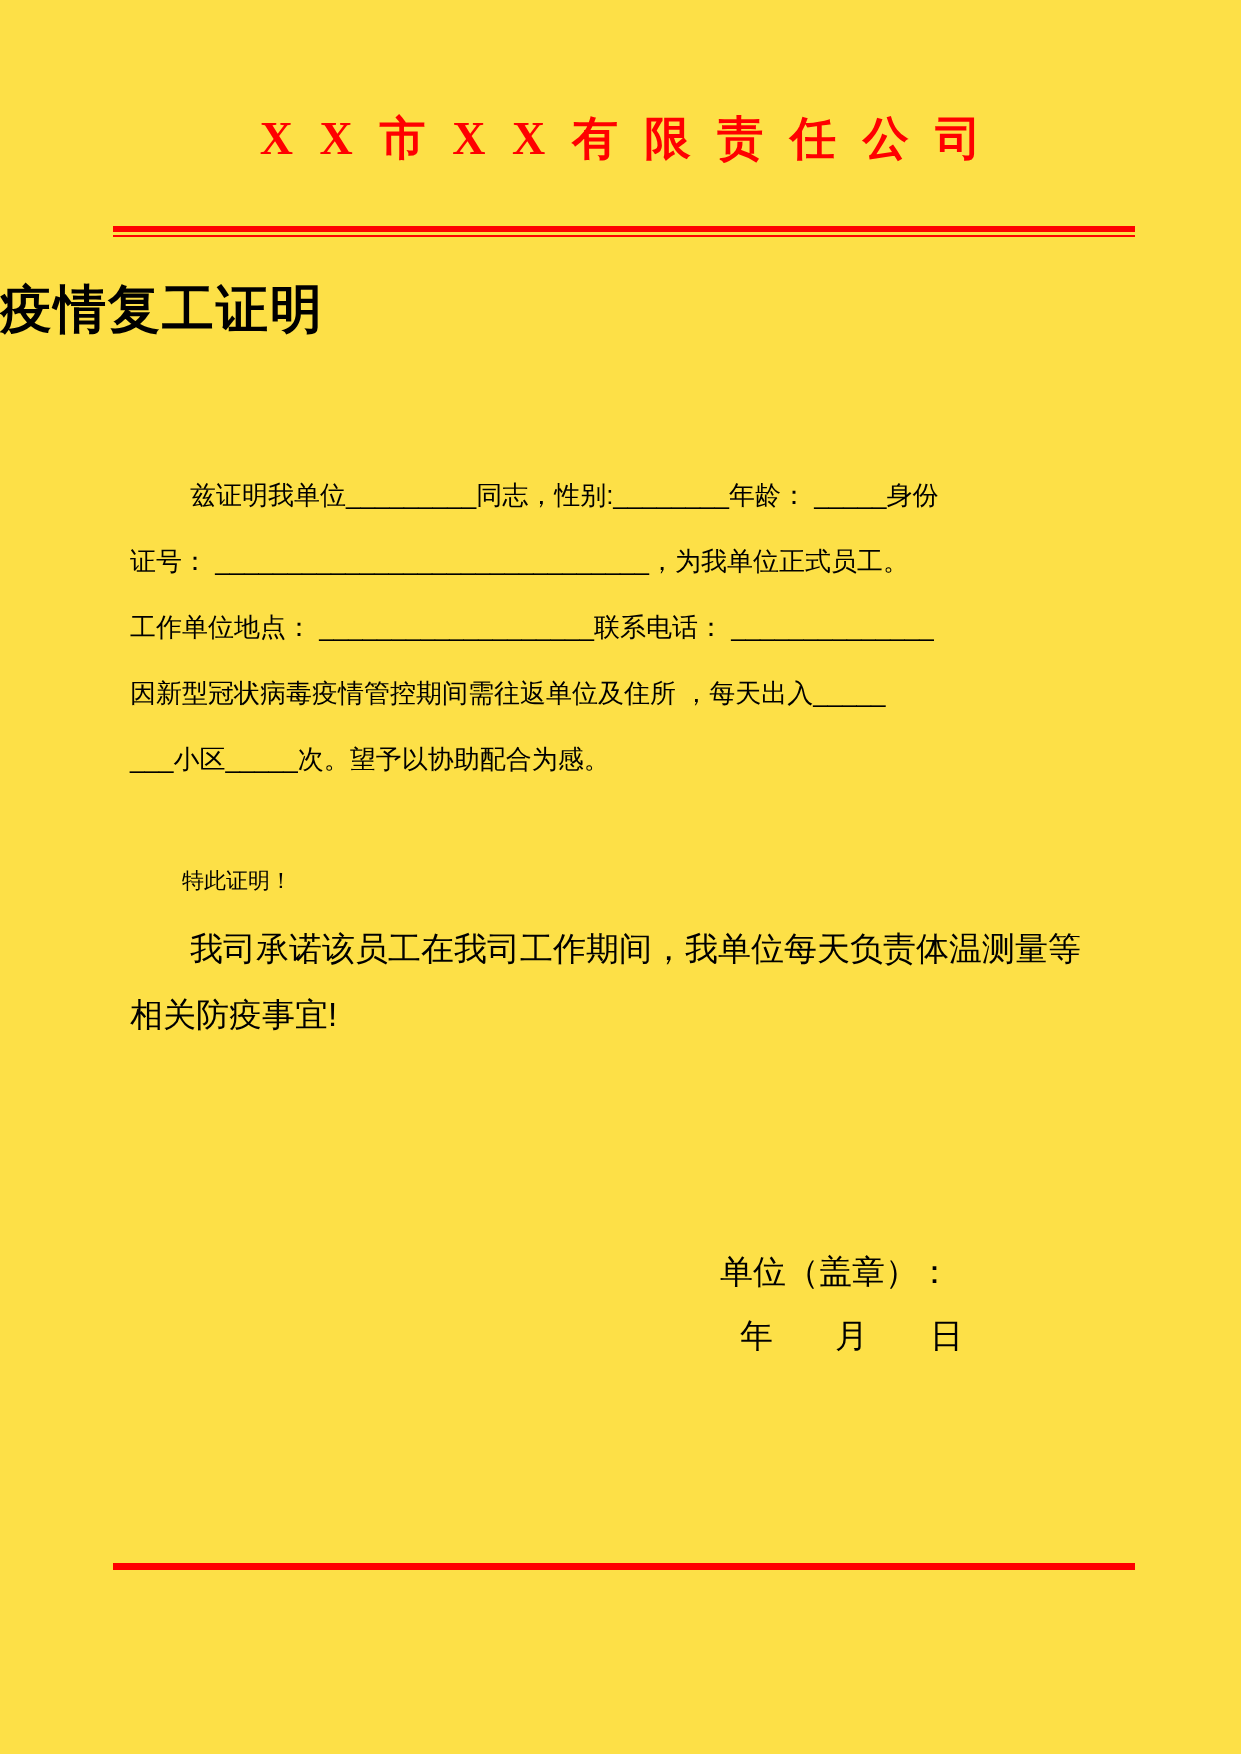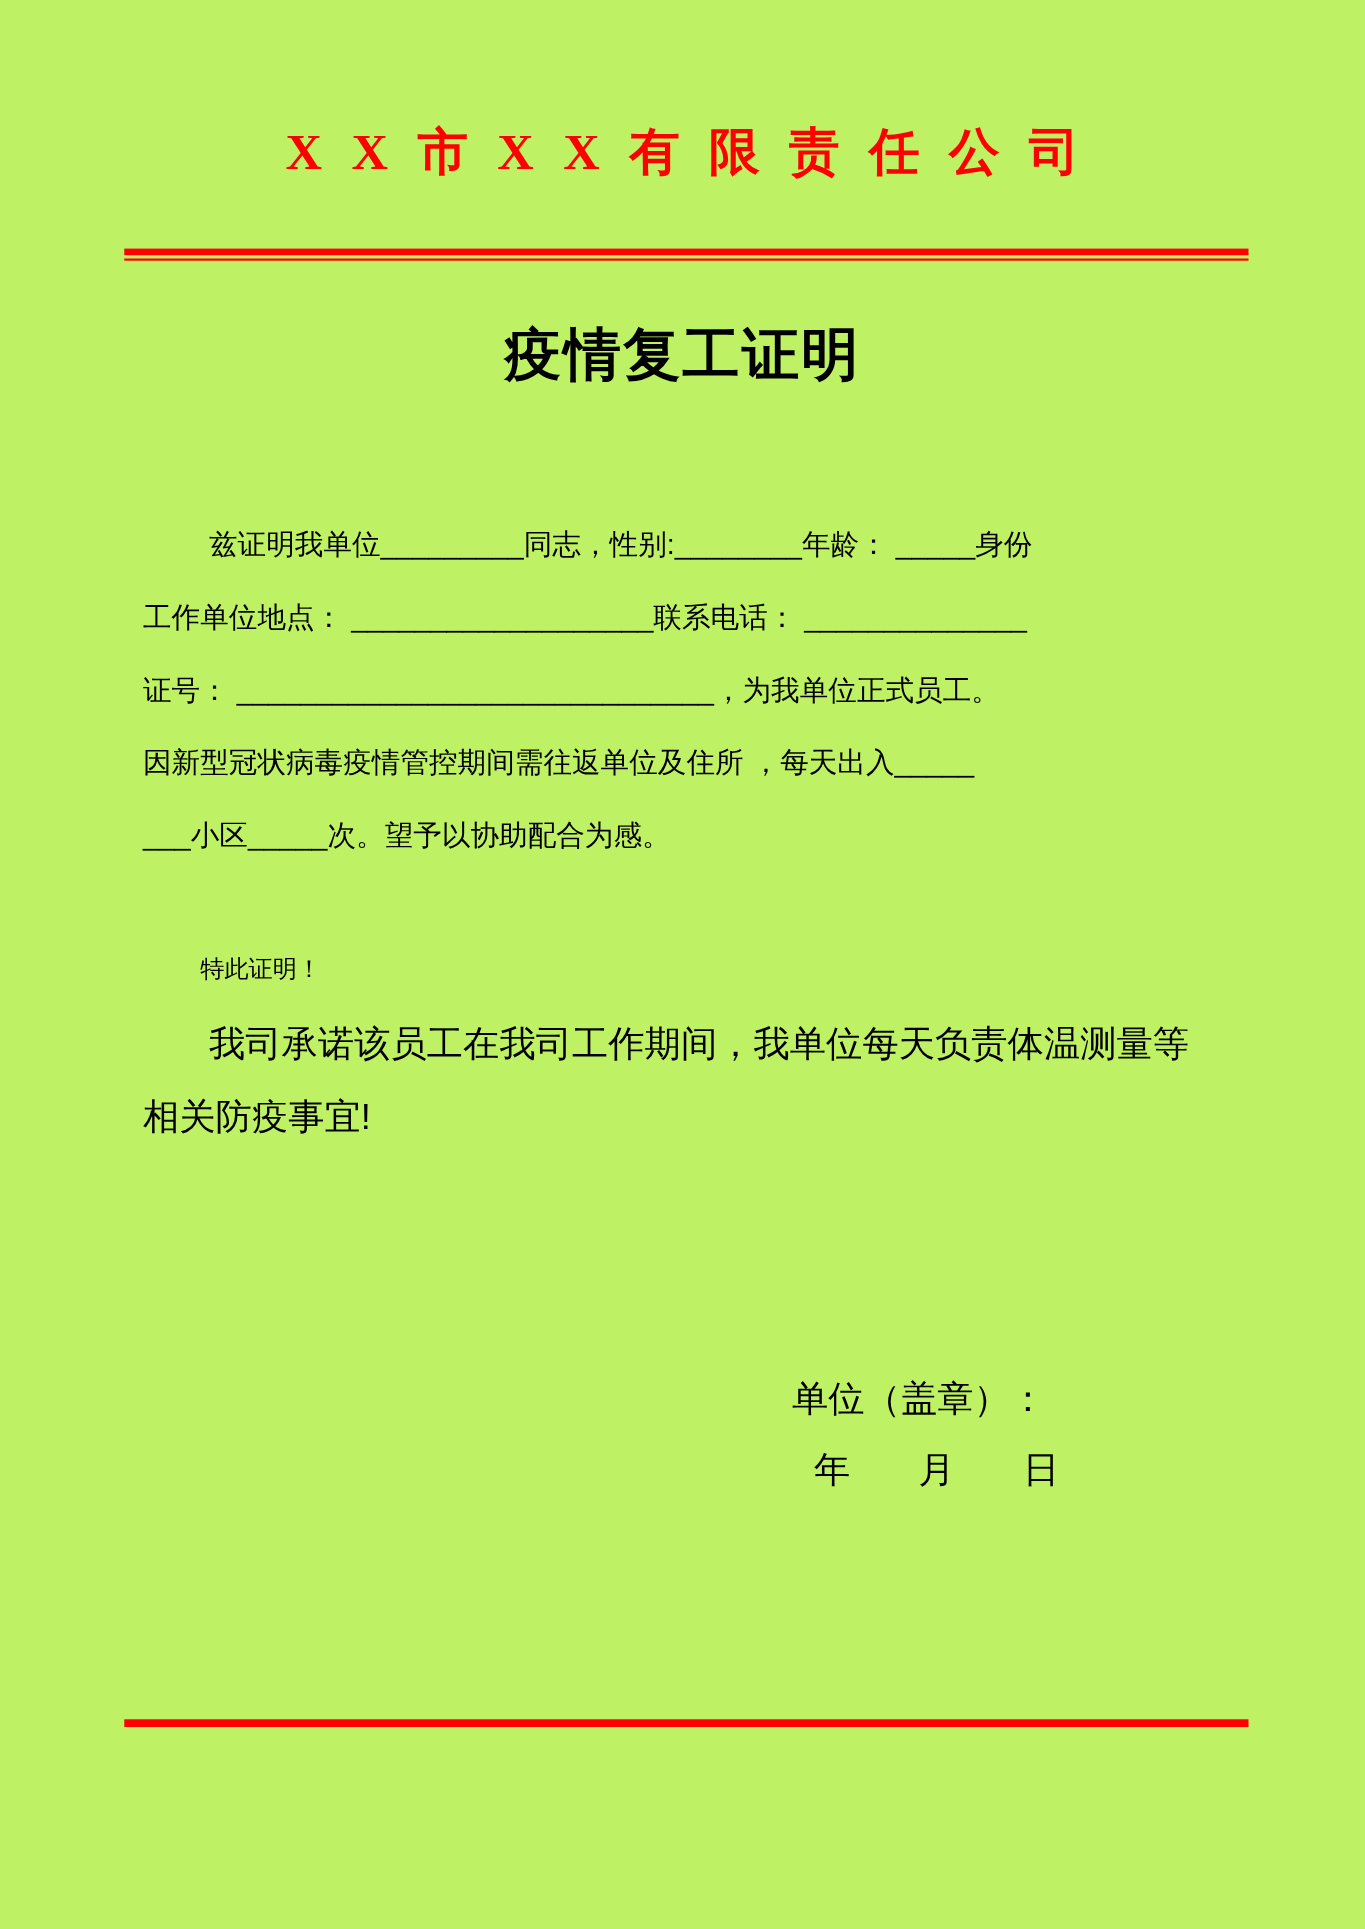--- a/index.html
+++ b/index.html
@@ -4,21 +4,21 @@
 <style>
   html, body {
     margin: 0;
     padding: 0;
     background: #ffffff;
   }
   .page {
     position: relative;
     width: 1241px;
     height: 1754px;
-    background: #bef264;
+    background: #fde047;
     overflow: hidden;
     font-family: "Liberation Sans", sans-serif;
     color: #000000;
   }
 
   
   .company {
     position: absolute;
     top: 108px;
     left: 0;
@@ -40,25 +40,24 @@
     left: 113px;
     right: 106px;
     height: 3px;
     border-top: 6px solid #ff0000;
     border-bottom: 2px solid #ff0000;
   }
 
   
   .doc-title {
     position: absolute;
-    top: 288px;
+    top: 275px;
     left: 0;
     right: 0;
     margin: 0;
-    text-align: center;
     font-size: 52px;
     font-weight: 900;
     letter-spacing: 2px;
   }
 
   
   .body-block {
     position: absolute;
     top: 462px;
     left: 130px;
@@ -128,22 +127,22 @@
 <div class="page">
 
   <div class="company">XX市XX有限责任公司</div>
 
   <div class="header-rule"></div>
 
   <h1 class="doc-title">疫情复工证明</h1>
 
   <div class="body-block">
     <div class="body-line indent">兹证明我单位_________同志，性别:________年龄： _____身份</div>
+    <div class="body-line">证号： ______________________________，为我单位正式员工。</div>
     <div class="body-line">工作单位地点： ___________________联系电话： ______________</div>
-    <div class="body-line">证号： ______________________________，为我单位正式员工。</div>
     <div class="body-line">因新型冠状病毒疫情管控期间需往返单位及住所 ，每天出入_____</div>
     <div class="body-line">___小区_____次。望予以协助配合为感。</div>
   </div>
 
   <div class="certify-line">特此证明！</div>
 
   <div class="promise-block">
     <div class="body-line indent">我司承诺该员工在我司工作期间，我单位每天负责体温测量等</div>
     <div class="body-line">相关防疫事宜!</div>
   </div>

